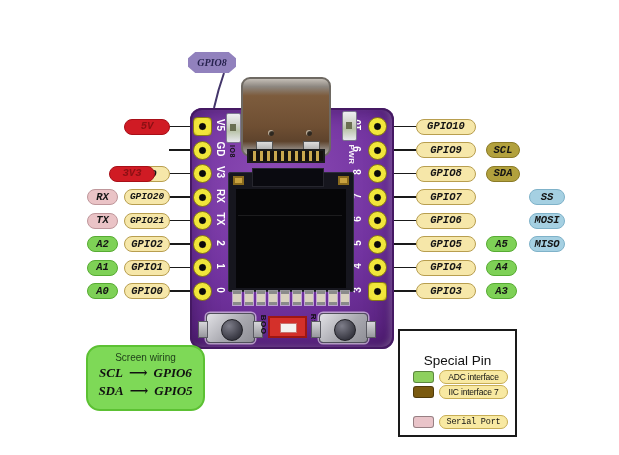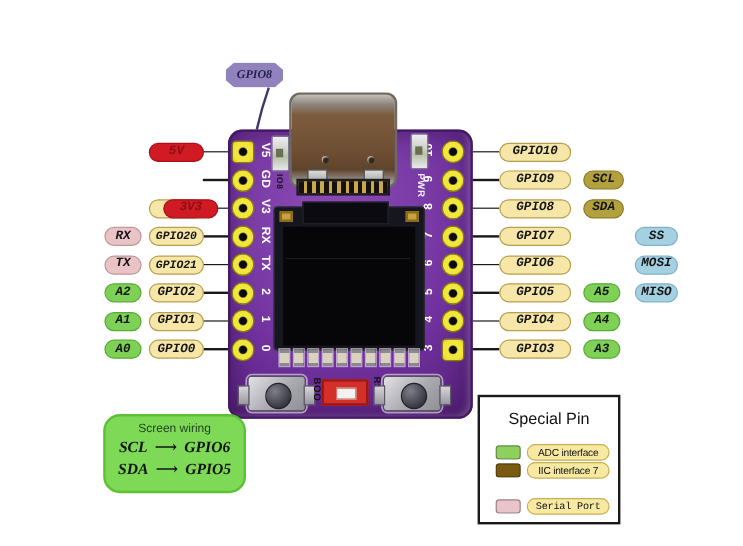--- a/index.html
+++ b/index.html
@@ -66,21 +66,21 @@
   .btnlab{position:absolute;font-size:8px;font-weight:bold;color:#101010;transform:rotate(90deg);letter-spacing:.5px;}
   
   .swbox{position:absolute;left:86px;top:345px;width:119px;height:66px;background:#7ed957;border:2px solid #5cc133;
        border-radius:14px;box-sizing:border-box;text-align:center;}
   .swbox .swtitle{margin-top:5px;font-size:10px;color:#20421a;}
   .swbox .swrow{display:flex;justify-content:center;gap:6px;margin-top:2px;
        font-family:"Liberation Serif","DejaVu Serif",serif;font-style:italic;font-weight:bold;font-size:13px;color:#111;}
   
   .legend{position:absolute;left:398px;top:329px;width:119px;height:108px;background:#fff;border:2px solid #1a1a1a;
        box-sizing:border-box;}
-  .legend .title{text-align:center;margin-top:10px;font-size:13.5px;color:#111;}
+  .legend .title{text-align:center;margin-top:22px;font-size:13.5px;color:#111;}
   .legrow{position:absolute;left:0;width:100%;height:14px;}
   .legrow .sw{position:absolute;left:13px;top:1px;width:21px;height:12px;border-radius:3px;border:1px solid rgba(0,0,0,.35);box-sizing:border-box;}
   .legrow .pill{position:absolute;left:39px;top:0;width:69px;height:14px;background:#f8e9a2;border:1px solid #c8ae55;
        border-radius:7px;box-sizing:border-box;display:flex;align-items:center;justify-content:center;
        font-size:8.5px;color:#111;letter-spacing:-.2px;white-space:nowrap;}
 </style>
 </head>
 <body>
 
 <div class="canvas">
@@ -191,21 +191,21 @@
       <div class="cap"></div>
     </div>
   </div>
 
   <div class="callout">
     <span>GPIO8</span>
   </div>
 
   <div class="lbl red" style="left:124px;top:118.5px;width:46px;">5V</div>
   <div class="lbl yellow" style="left:124px;top:142px;width:46px;margin-top:24px;">GND</div>
-  <div class="lbl red" style="left:136px;top:165.5px;width:46px;text-align:right;">3V3</div>
+  <div class="lbl red" style="left:109px;top:165.5px;width:46px;text-align:right;">3V3</div>
   <div class="lbl pink" style="left:87px;top:189px;width:31px;">RX</div>
   <div class="lbl yellow" style="left:124px;top:189px;width:46px;font-size:9.5px;">GPIO20</div>
   <div class="lbl pink" style="left:87px;top:212.5px;width:31px;">TX</div>
   <div class="lbl yellow" style="left:124px;top:212.5px;width:46px;font-size:9.5px;">GPIO21</div>
   <div class="lbl green" style="left:87px;top:236px;width:31px;">A2</div>
   <div class="lbl yellow" style="left:124px;top:236px;width:46px;">GPIO2</div>
   <div class="lbl green" style="left:87px;top:259.5px;width:31px;">A1</div>
   <div class="lbl yellow" style="left:124px;top:259.5px;width:46px;">GPIO1</div>
   <div class="lbl green" style="left:87px;top:283px;width:31px;">A0</div>
   <div class="lbl yellow" style="left:124px;top:283px;width:46px;">GPIO0</div>

